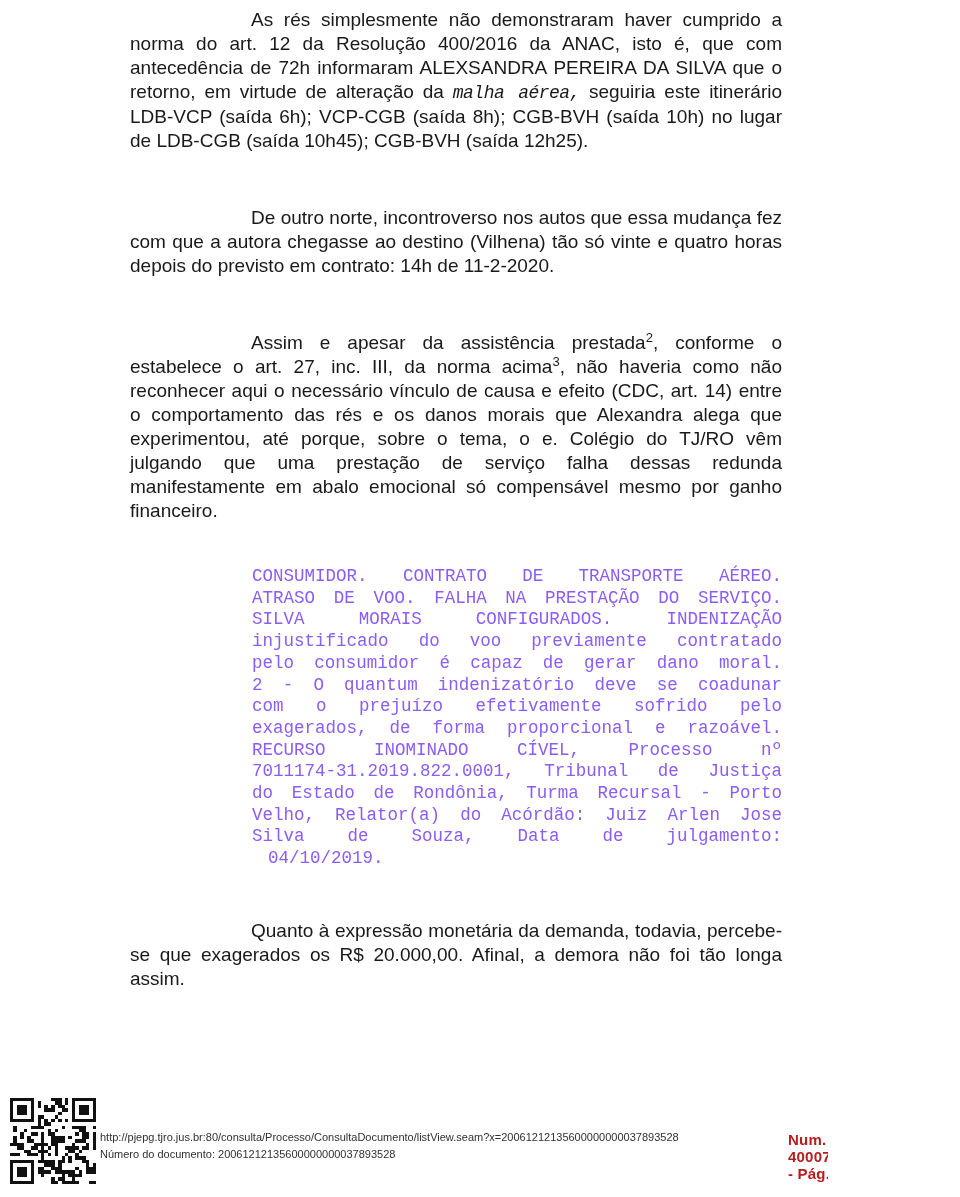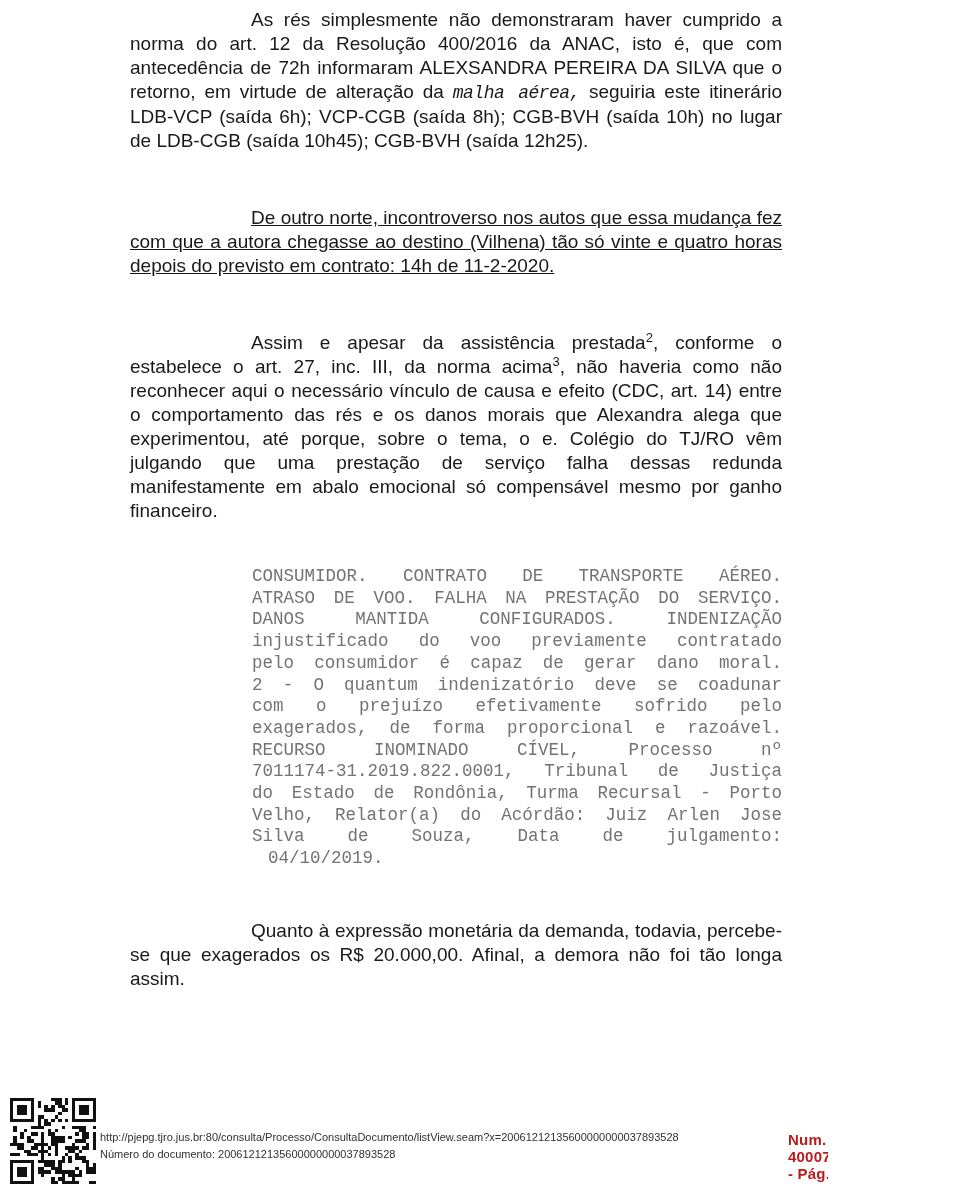--- a/index.html
+++ b/index.html
@@ -12,41 +12,41 @@
     font-family:"Liberation Sans","DejaVu Sans",sans-serif;
   }
   .body-text{
     position:absolute;
     left:130px;top:8px;width:652px;
     font-size:19px;line-height:24px;
     text-align:justify;
     color:#191919;
   }
   .body-text p{margin:0;text-indent:121px;}
-  .p2{margin-top:53px !important;text-decoration:underline;}
+  .p2{margin-top:53px !important;}
   .p3{margin-top:53px !important;}
   .p4{margin-top:49px !important;}
   sup{
     font-size:13px;
     line-height:0;
     vertical-align:7px;
   }
   .mono-italic{
     font-family:"Liberation Mono","DejaVu Sans Mono",monospace;
     font-style:italic;
     font-size:18px;
     letter-spacing:-0.5px;
   }
   .quote{
     margin:43px 0 0 122px;
     width:530px;
     font-family:"Liberation Mono","DejaVu Sans Mono",monospace;
     font-size:17.5px;
     line-height:21.7px;
-    color:#737373;
+    color:#8b5cf6;
   }
   .qline{
     text-align:justify;
     text-align-last:justify;
   }
   .qline.last{
     text-align-last:left;
     margin-left:16px;
   }
   .qr{
@@ -79,21 +79,21 @@
 
     <p><span>As rés simplesmente não demonstraram haver cumprido a norma do art. 12 da Resolução 400/2016 da ANAC, isto é, que com antecedência de 72h informaram ALEXSANDRA PEREIRA DA SILVA que o retorno, em virtude de alteração da </span><span class="mono-italic">malha aérea,</span><span> seguiria este itinerário LDB-VCP (saída 6h); VCP-CGB (saída 8h); CGB-BVH (saída 10h) no lugar de LDB-CGB (saída 10h45); CGB-BVH (saída 12h25).</span></p>
 
     <p class="p2">De outro norte, incontroverso nos autos que essa mudança fez com que a autora chegasse ao destino (Vilhena) tão só vinte e quatro horas depois do previsto em contrato: 14h de 11-2-2020.</p>
 
     <p class="p3"><span>Assim e apesar da assistência prestada</span><sup>2</sup><span>, conforme o estabelece o art. 27, inc. III, da norma acima</span><sup>3</sup><span>, não haveria como não reconhecer aqui o necessário vínculo de causa e efeito (CDC, art. 14) entre o comportamento das rés e os danos morais que Alexandra alega que experimentou, até porque, sobre o tema, o e. Colégio do TJ/RO vêm julgando que uma prestação de serviço falha dessas redunda manifestamente em abalo emocional só compensável mesmo por ganho financeiro.</span></p>
 
     <blockquote class="quote">
       <div class="qline">CONSUMIDOR. CONTRATO DE TRANSPORTE AÉREO.</div>
       <div class="qline">ATRASO DE VOO. FALHA NA PRESTAÇÃO DO SERVIÇO.</div>
-      <div class="qline">DANOS MANTIDA CONFIGURADOS. INDENIZAÇÃO</div>
+      <div class="qline">SILVA MORAIS CONFIGURADOS. INDENIZAÇÃO</div>
       <div class="qline">injustificado do voo previamente contratado</div>
       <div class="qline">pelo consumidor é capaz de gerar dano moral.</div>
       <div class="qline">2 - O quantum indenizatório deve se coadunar</div>
       <div class="qline">com o prejuízo efetivamente sofrido pelo</div>
       <div class="qline">exagerados, de forma proporcional e razoável.</div>
       <div class="qline">RECURSO INOMINADO CÍVEL, Processo nº</div>
       <div class="qline">7011174-31.2019.822.0001, Tribunal de Justiça</div>
       <div class="qline">do Estado de Rondônia, Turma Recursal - Porto</div>
       <div class="qline">Velho, Relator(a) do Acórdão: Juiz Arlen Jose</div>
       <div class="qline">Silva de Souza, Data de julgamento:</div>

